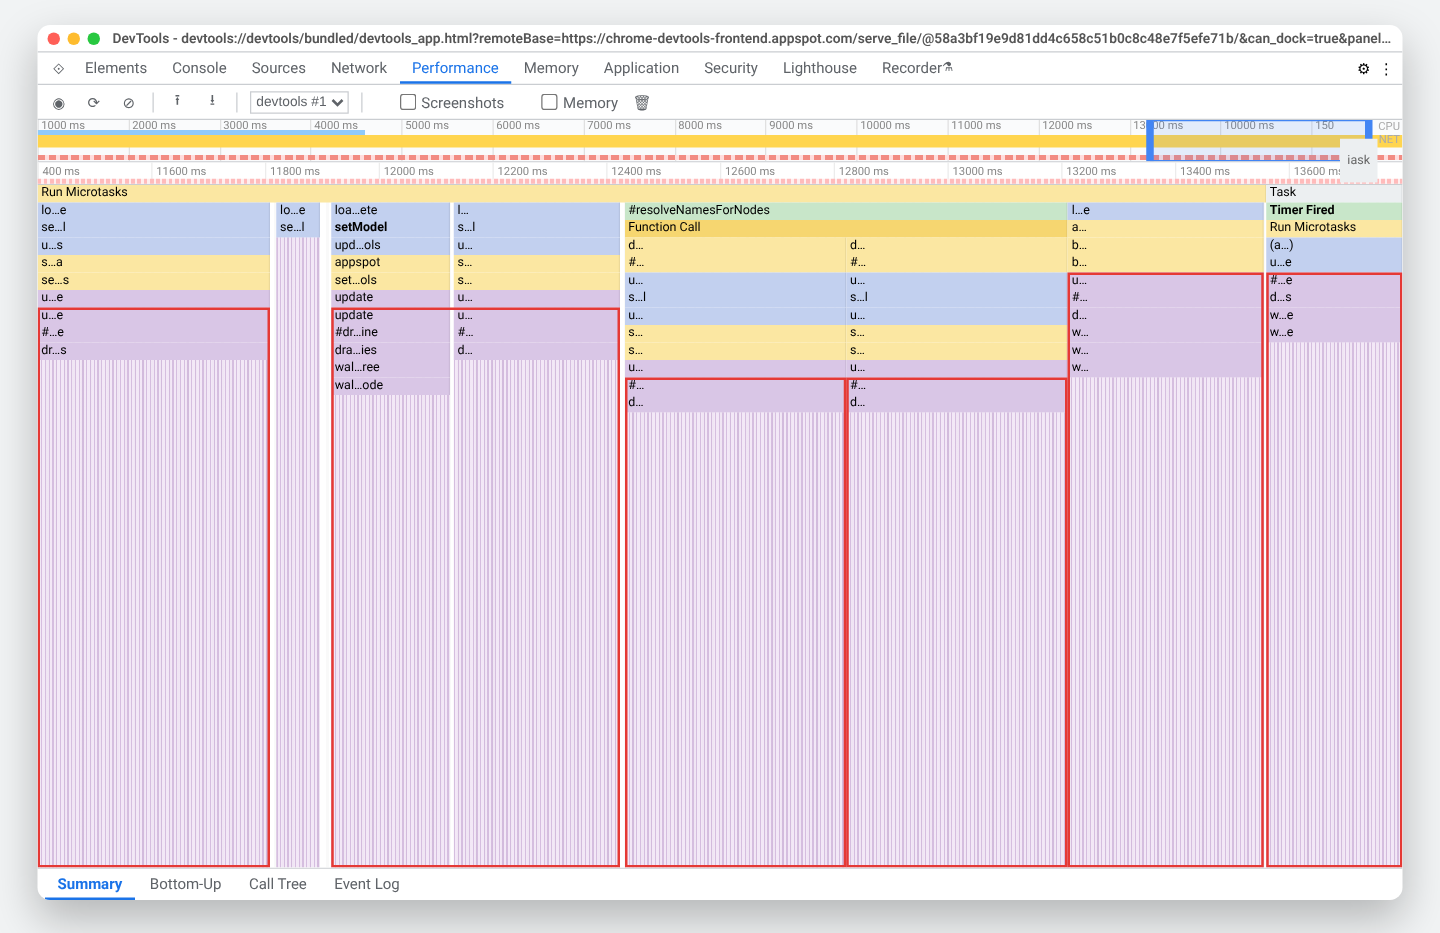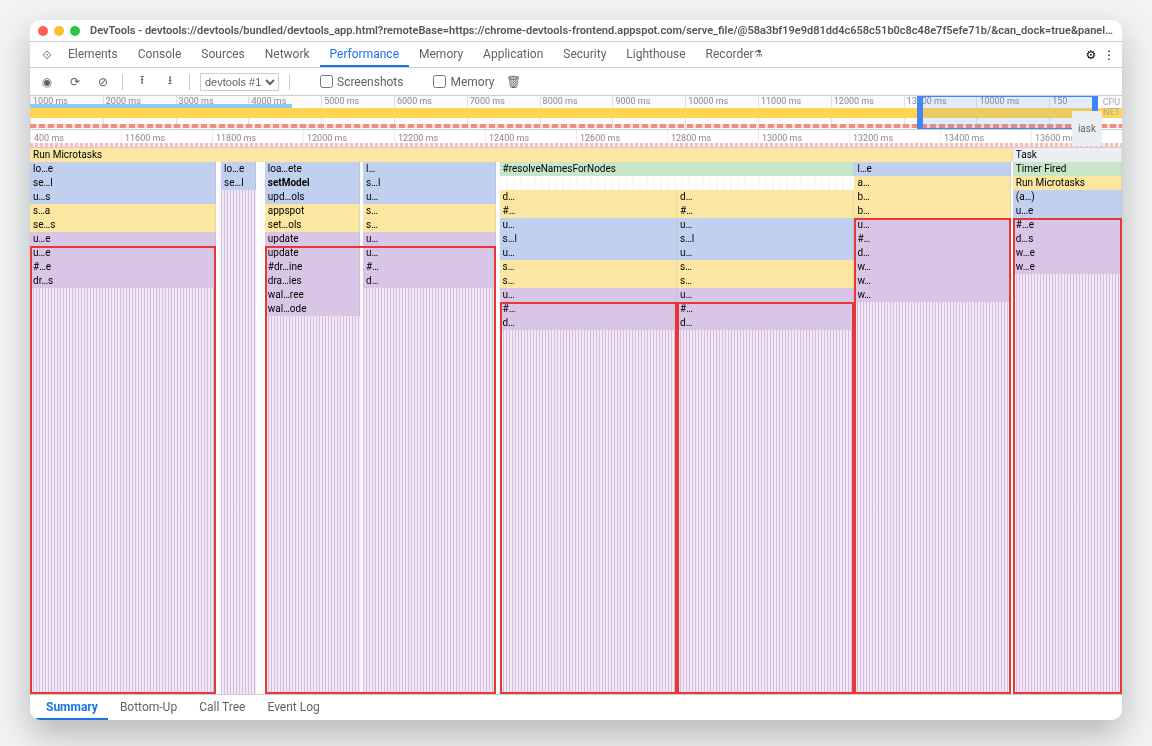--- a/index.html
+++ b/index.html
@@ -201,20 +201,21 @@
       <div class="lane b" style="left: 30.5%; width: 12.2%; top: 28px;">s…l</div>
       <div class="lane b" style="left: 30.5%; width: 12.2%; top: 42px;">u…</div>
       <div class="lane y" style="left: 30.5%; width: 12.2%; top: 56px;">s…</div>
       <div class="lane y" style="left: 30.5%; width: 12.2%; top: 70px;">s…</div>
       <div class="lane p" style="left: 30.5%; width: 12.2%; top: 84px;">u…</div>
       <div class="lane p" style="left: 30.5%; width: 12.2%; top: 98px;">u…</div>
       <div class="lane p" style="left: 30.5%; width: 12.2%; top: 112px;">#…</div>
       <div class="lane p" style="left: 30.5%; width: 12.2%; top: 126px;">d…</div>
       <div class="fill" style="left: 30.5%; width: 12.2%; top: 140px; bottom: 0px;"></div>
       <div class="lane g" style="left: 43%; width: 32.5%; top: 14px;">#resolveNamesForNodes</div>
+      <div class="lane y2" style="left: 43%; width: 32.5%; top: 28px;">Function Call</div>
       <div class="lane y" style="left: 43%; width: 16.25%; top: 42px;">d…</div>
       <div class="lane y" style="left: 43%; width: 16.25%; top: 56px;">#…</div>
       <div class="lane b" style="left: 43%; width: 16.25%; top: 70px;">u…</div>
       <div class="lane b" style="left: 43%; width: 16.25%; top: 84px;">s…l</div>
       <div class="lane b" style="left: 43%; width: 16.25%; top: 98px;">u…</div>
       <div class="lane y" style="left: 43%; width: 16.25%; top: 112px;">s…</div>
       <div class="lane y" style="left: 43%; width: 16.25%; top: 126px;">s…</div>
       <div class="lane p" style="left: 43%; width: 16.25%; top: 140px;">u…</div>
       <div class="lane p" style="left: 43%; width: 16.25%; top: 154px;">#…</div>
       <div class="lane p" style="left: 43%; width: 16.25%; top: 168px;">d…</div>
@@ -234,21 +235,21 @@
       <div class="lane y" style="left: 75.5%; width: 14.3%; top: 28px;">a…</div>
       <div class="lane y" style="left: 75.5%; width: 14.3%; top: 42px;">b…</div>
       <div class="lane y" style="left: 75.5%; width: 14.3%; top: 56px;">b…</div>
       <div class="lane p" style="left: 75.5%; width: 14.3%; top: 70px;">u…</div>
       <div class="lane p" style="left: 75.5%; width: 14.3%; top: 84px;">#…</div>
       <div class="lane p" style="left: 75.5%; width: 14.3%; top: 98px;">d…</div>
       <div class="lane p" style="left: 75.5%; width: 14.3%; top: 112px;">w…</div>
       <div class="lane p" style="left: 75.5%; width: 14.3%; top: 126px;">w…</div>
       <div class="lane p" style="left: 75.5%; width: 14.3%; top: 140px;">w…</div>
       <div class="fill" style="left: 75.5%; width: 14.3%; top: 154px; bottom: 0px;"></div>
-      <div class="lane g" style="left: 90%; width: 10%; top: 14px;">Timer Fired</div>
+      <div class="lane g" style="left: 90%; width: 10%; top: 14px; font-weight: bold;">Timer Fired</div>
       <div class="lane y" style="left: 90%; width: 10%; top: 28px;">Run Microtasks</div>
       <div class="lane b" style="left: 90%; width: 10%; top: 42px;">(a…)</div>
       <div class="lane b" style="left: 90%; width: 10%; top: 56px;">u…e</div>
       <div class="lane p" style="left: 90%; width: 10%; top: 70px;">#…e</div>
       <div class="lane p" style="left: 90%; width: 10%; top: 84px;">d…s</div>
       <div class="lane p" style="left: 90%; width: 10%; top: 98px;">w…e</div>
       <div class="lane p" style="left: 90%; width: 10%; top: 112px;">w…e</div>
       <div class="fill" style="left: 90%; width: 10%; top: 126px; bottom: 0px;"></div>
       <div class="hotbox" style="left: 0%; width: 17%; top: 98px; bottom: 0px;"></div>
       <div class="hotbox" style="left: 21.5%; width: 21.2%; top: 98px; bottom: 0px;"></div>

